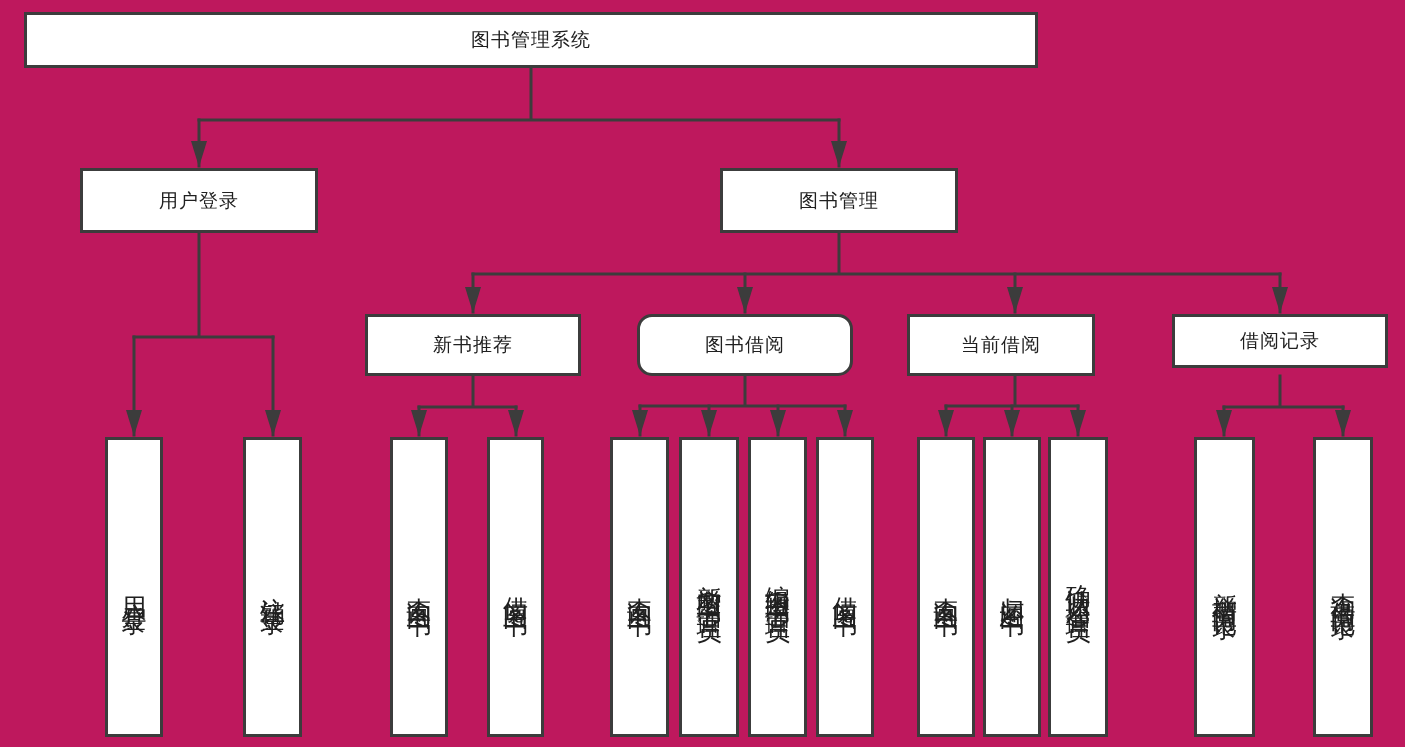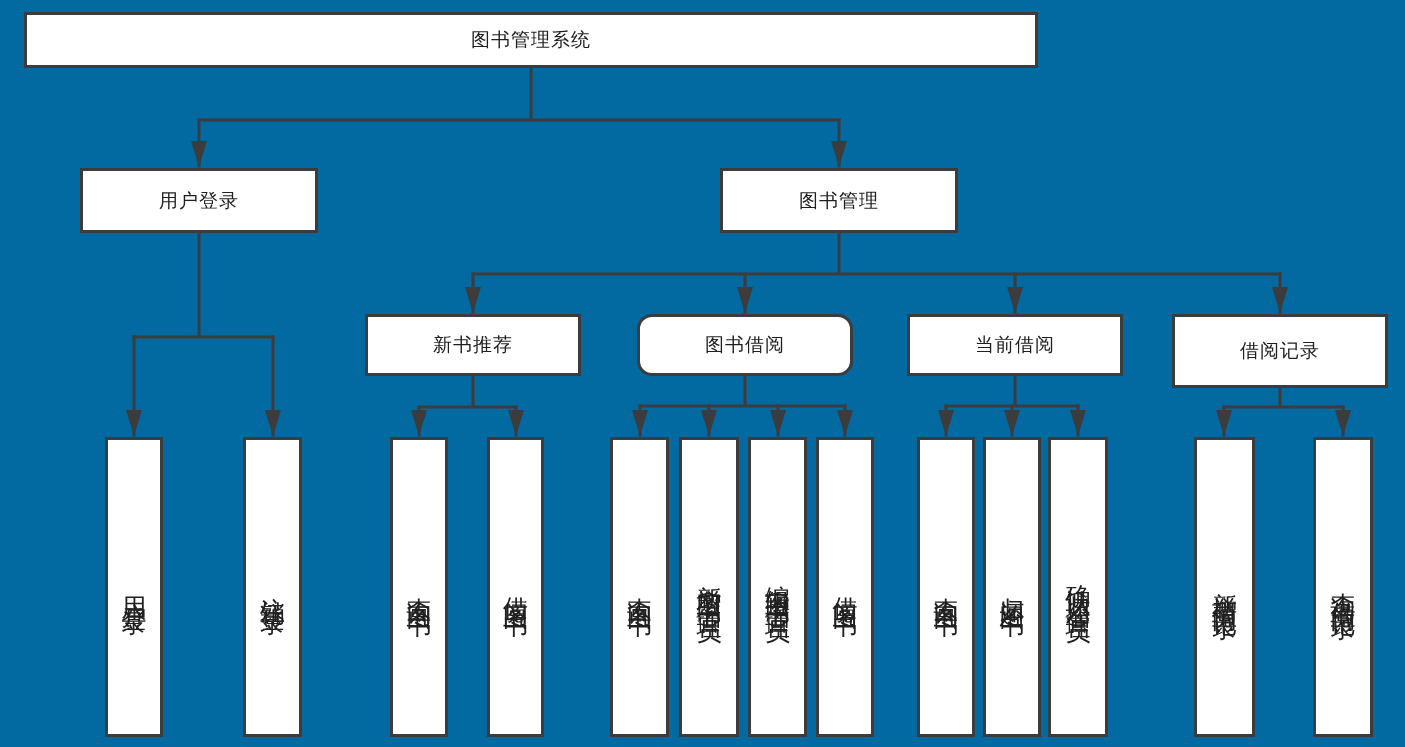--- a/index.html
+++ b/index.html
@@ -1,20 +1,20 @@
 <!DOCTYPE html>
 <html><head>
 <meta charset="utf-8">
 <style>
   html, body { margin: 0; padding: 0; background: #ffffff; }
   .stage {
     position: relative;
     width: 1405px;
     height: 747px;
-    background: #0369a1;
+    background: #be185d;
     font-family: "Liberation Sans", sans-serif;
     overflow: hidden;
   }
   .wires {
     position: absolute;
     left: 0; top: 0;
     width: 1405px; height: 747px;
     pointer-events: none;
   }
   .box {
@@ -111,24 +111,24 @@
   <div class="box" style="left:365px; top:314px; width:216px; height:62px;">
     <span class="hlabel">新书推荐</span>
   </div>
 
   <div class="box" style="left:720px; top:168px; width:238px; height:65px;">
     <span class="hlabel">图书管理</span>
   </div>
   <div class="box" style="left:637px; top:314px; width:216px; height:62px;border-radius:15px;">
     <span class="hlabel">图书借阅</span>
   </div>
-  <div class="box" style="left:907px; top:314px; width:216px; height:62px;">
+  <div class="box" style="left:907px; top:314px; width:188px; height:62px;">
     <span class="hlabel">当前借阅</span>
   </div>
-  <div class="box" style="left:1172px; top:314px; width:216px; height:74px;">
+  <div class="box" style="left:1172px; top:314px; width:216px; height:54px;">
     <span class="hlabel">借阅记录</span>
   </div>
 
   <div class="box leaf" style="left:105px; top:437px; width:58px; height:300px;">
     <span>用户登录</span>
   </div>
   <div class="box leaf" style="left:243px; top:437px; width:59px; height:300px;">
     <span>注销登录</span>
   </div>
   <div class="box leaf" style="left:390px; top:437px; width:58px; height:300px;">

